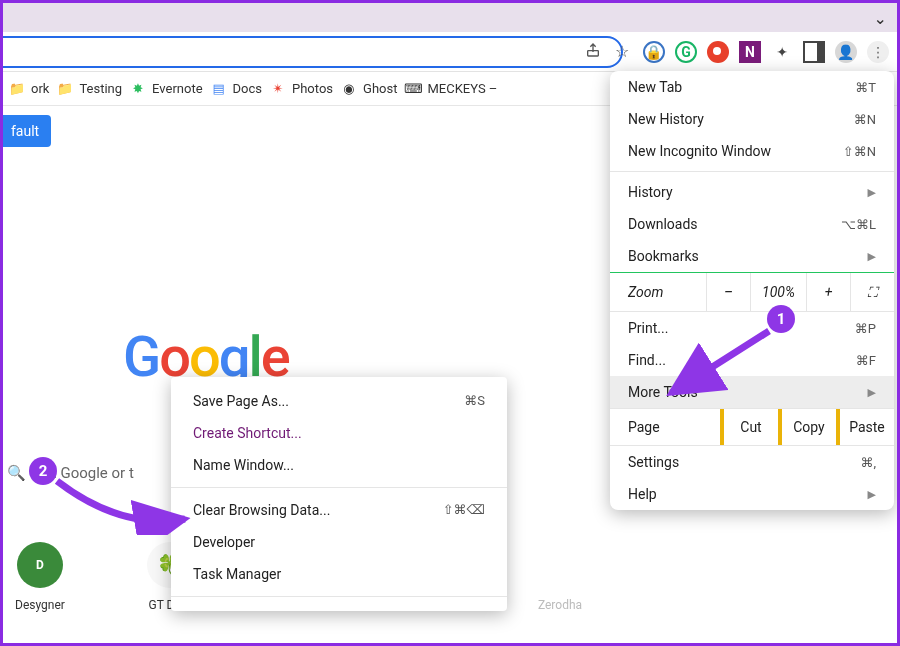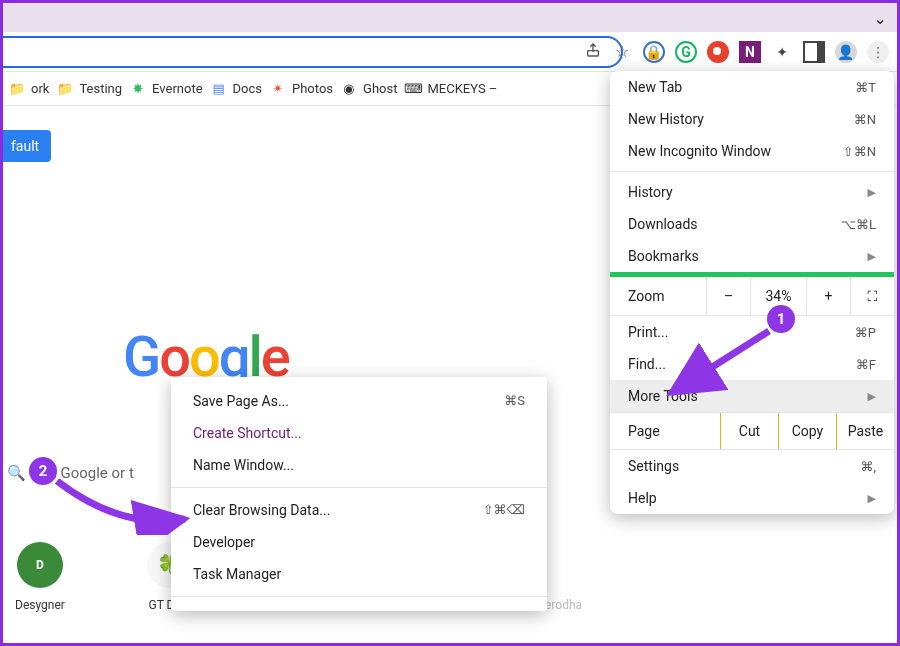--- a/index.html
+++ b/index.html
@@ -13,21 +13,21 @@
   .toolbar-icons { display: flex; align-items: center; gap: 10px; position: absolute; right: 8px; }
   .toolbar-icons .ticon { width: 22px; height: 22px; display: flex; align-items: center; justify-content: center; font-size: 14px; }
   .action-icons { position: absolute; right: 262px; display: flex; align-items: center; gap: 10px; }
   .action-icons .aicon { width: 20px; height: 20px; font-size: 16px; color: #555; }
 
   .bookmarks-bar { height: 34px; display: flex; align-items: center; gap: 8px; padding: 0 6px; border-bottom: 1px solid #e6e6e6; background: #fff; font-size: 13px; color: #333; overflow: hidden; }
   .bookmarks-bar .bm { display: flex; align-items: center; gap: 6px; white-space: nowrap; }
   .bm-icon { width: 16px; height: 16px; display: inline-flex; align-items: center; justify-content: center; }
 
   .page-body { position: relative; height: calc(646px - 29px - 40px - 34px - 6px); background: #fff; }
-  .default-btn { position: absolute; left: -4px; top: 24px; padding: 8px 12px; background: #2a7ff1; color: #fff; border-radius: 4px; font-size: 14px; }
+  .default-btn { position: absolute; left: -4px; top: 9px; padding: 8px 12px; background: #2a7ff1; color: #fff; border-radius: 4px; font-size: 14px; }
 
   .google-logo { position: absolute; left: 120px; top: 218px; font-size: 56px; font-weight: 500; letter-spacing: -2px; }
   .google-logo span:nth-child(1){color:#4285F4}
   .google-logo span:nth-child(2){color:#EA4335}
   .google-logo span:nth-child(3){color:#FBBC05}
   .google-logo span:nth-child(4){color:#4285F4}
   .google-logo span:nth-child(5){color:#34A853}
   .google-logo span:nth-child(6){color:#EA4335}
 
   .search-row { position: absolute; left: 4px; top: 358px; display: flex; align-items: center; gap: 10px; color: #666; font-size: 15px; }
@@ -38,31 +38,31 @@
   .sc-circle { width: 46px; height: 46px; border-radius: 50%; background: #f0f0f0; display: flex; align-items: center; justify-content: center; font-weight: bold; }
   .sc-circle.green{ background:#3a8a3a; color:#fff;}
   .sc-circle.leaf{ background:#f7f7f7; color:#3a8a3a; font-size:20px;}
 
   
   .main-menu { position: absolute; top: 68px; right: 3px; width: 284px; background: #fff; border-radius: 8px; box-shadow: 0 4px 18px rgba(0,0,0,.28); z-index: 30; font-size: 14px; color: #222; }
   .main-menu .row { display: flex; align-items: center; justify-content: space-between; padding: 8px 18px; min-height: 30px; }
   .main-menu .row .short { color: #555; font-size: 13px; }
   .main-menu hr { border: none; border-top: 1px solid #e5e5e5; margin: 4px 0; }
   .main-menu .row.hl { background: #ededed; }
-  .zoom-row { display: flex; align-items: center; border-top: 5px solid #22c55e; border-bottom: 1px solid #e5e5e5; }
+  .zoom-row { display: flex; align-items: center; border-top: 1px solid #22c55e; border-bottom: 1px solid #e5e5e5; font-style: italic; }
   .zoom-row .zlabel { flex: 1; padding: 10px 18px; }
   .zoom-row .zctrl { display: flex; align-items: center; }
   .zoom-row .zctrl div{ width:44px; height:38px; display:flex;align-items:center;justify-content:center; border-left:1px solid #e5e5e5;}
   .edit-row { display:flex; border-top:1px solid #e5e5e5; border-bottom:1px solid #e5e5e5;}
   .edit-row .elabel{ flex:1; padding:10px 18px;}
-  .edit-row .ebtn{ width:58px; display:flex;align-items:center;justify-content:center; border-left:1px solid #eab308; padding:10px 0;}
+  .edit-row .ebtn{ width:58px; display:flex;align-items:center;justify-content:center; border-left:4px solid #eab308; padding:10px 0;}
   .chev { color:#888; font-size:11px; }
 
   
-  .submenu { position: absolute; top: 374px; left: 168px; width: 376px; background: #fff; border-radius: 4px; box-shadow: 0 4px 18px rgba(0,0,0,.28); z-index: 31; font-size: 14px; color: #222; padding: 8px 0;}
+  .submenu { position: absolute; top: 374px; left: 168px; width: 336px; background: #fff; border-radius: 4px; box-shadow: 0 4px 18px rgba(0,0,0,.28); z-index: 31; font-size: 14px; color: #222; padding: 8px 0;}
   .submenu .srow { display:flex; justify-content:space-between; padding:8px 22px; min-height: 28px;}
   .submenu .srow.disabled{ color:#701a75;}
   .submenu .srow .short{ color:#555; font-size:13px;}
   .submenu hr { border:none; border-top:1px solid #e5e5e5; margin:6px 0;}
 
   
   .callout { position: absolute; width: 28px; height: 28px; border-radius: 50%; background: #8e36e6; color: #fff; font-weight: bold; display:flex; align-items:center; justify-content:center; font-size:15px; z-index: 40;}
   .arrow { position: absolute; z-index: 39; }
 
   
@@ -197,21 +197,21 @@
       <span class="short">⌥⌘L</span>
     </div>
   <div class="row">
       <span>Bookmarks</span>
       <span class="chev">▶</span>
     </div>
   <div class="zoom-row">
     <div class="zlabel">Zoom</div>
     <div class="zctrl">
       <div>–</div>
-      <div style="width:56px">34%</div>
+      <div style="width:56px">100%</div>
       <div>+</div>
       <div>⛶</div>
     </div>
   </div>
   <div class="row">
       <span>Print...</span>
       <span class="short">⌘P</span>
     </div>
   <div class="row">
       <span>Find...</span>

